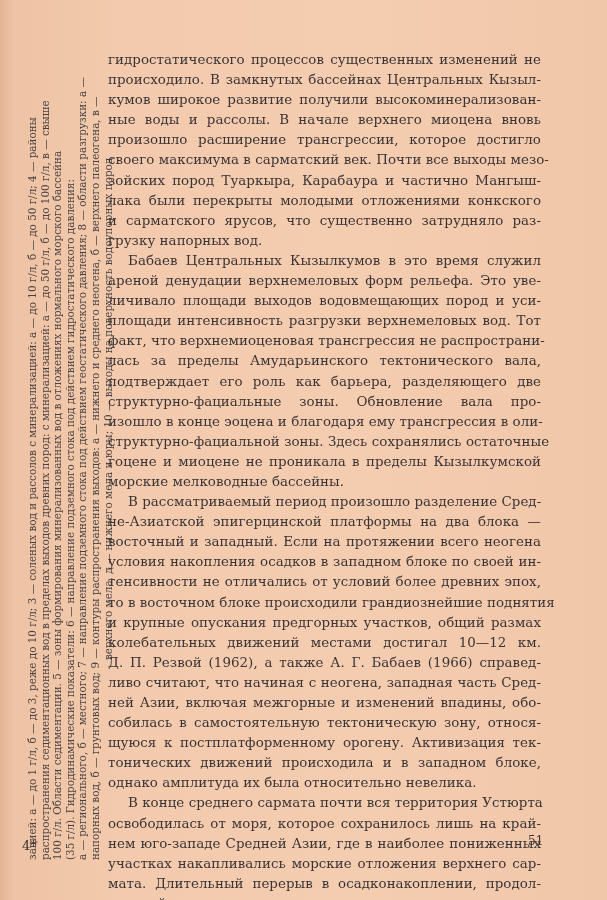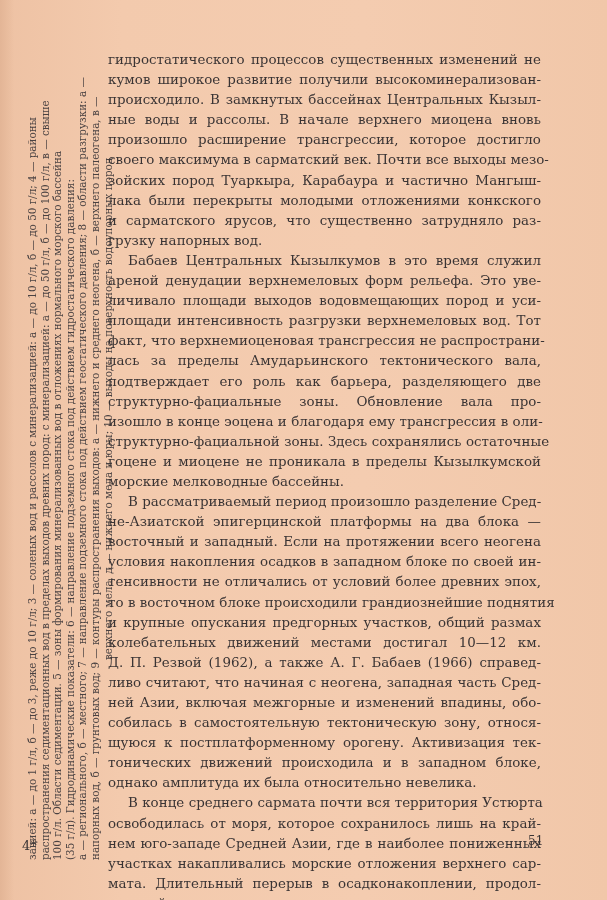--- a/index.html
+++ b/index.html
@@ -59,22 +59,22 @@
     <span class="cl">(35 г/л). Гидродинамические показатели: 6 — направление подземного стока под действием гидростатического давления:</span>
     <span class="cl">а — регионального, б — местного; 7 — направление подземного стока под действием геостатического давления; 8 — области разгрузки: а —</span>
     <span class="cl">напорных вод, б — грунтовых вод; 9 — контуры распространения выходов: а — нижнего и среднего неогена, б — верхнего палеогена, в —</span>
     <span class="cl" style="padding-left:200px">верхнего мела, д — нижнего мела и юры; 10 — выходы на поверхность водоупорных пород</span>
   </div>
 
   <div class="marker">4*</div>
 
   <div class="body-text" id="body">
       <span class="line">гидростатического процессов существенных изменений не</span>
+      <span class="line">происходило. В замкнутых бассейнах Центральных Кызыл-</span>
       <span class="line">кумов широкое развитие получили высокоминерализован-</span>
-      <span class="line">происходило. В замкнутых бассейнах Центральных Кызыл-</span>
       <span class="line">ные воды и рассолы. В начале верхнего миоцена вновь</span>
       <span class="line">произошло расширение трансгрессии, которое достигло</span>
       <span class="line">своего максимума в сарматский век. Почти все выходы мезо-</span>
       <span class="line">зойских пород Туаркыра, Карабаура и частично Мангыш-</span>
       <span class="line">лака были перекрыты молодыми отложениями конкского</span>
       <span class="line">и сарматского ярусов, что существенно затрудняло раз-</span>
       <span class="line last">грузку напорных вод.</span>
       <span class="line indent">Бабаев Центральных Кызылкумов в это время служил</span>
       <span class="line">ареной денудации верхнемеловых форм рельефа. Это уве-</span>
       <span class="line">личивало площади выходов водовмещающих пород и уси-</span>

